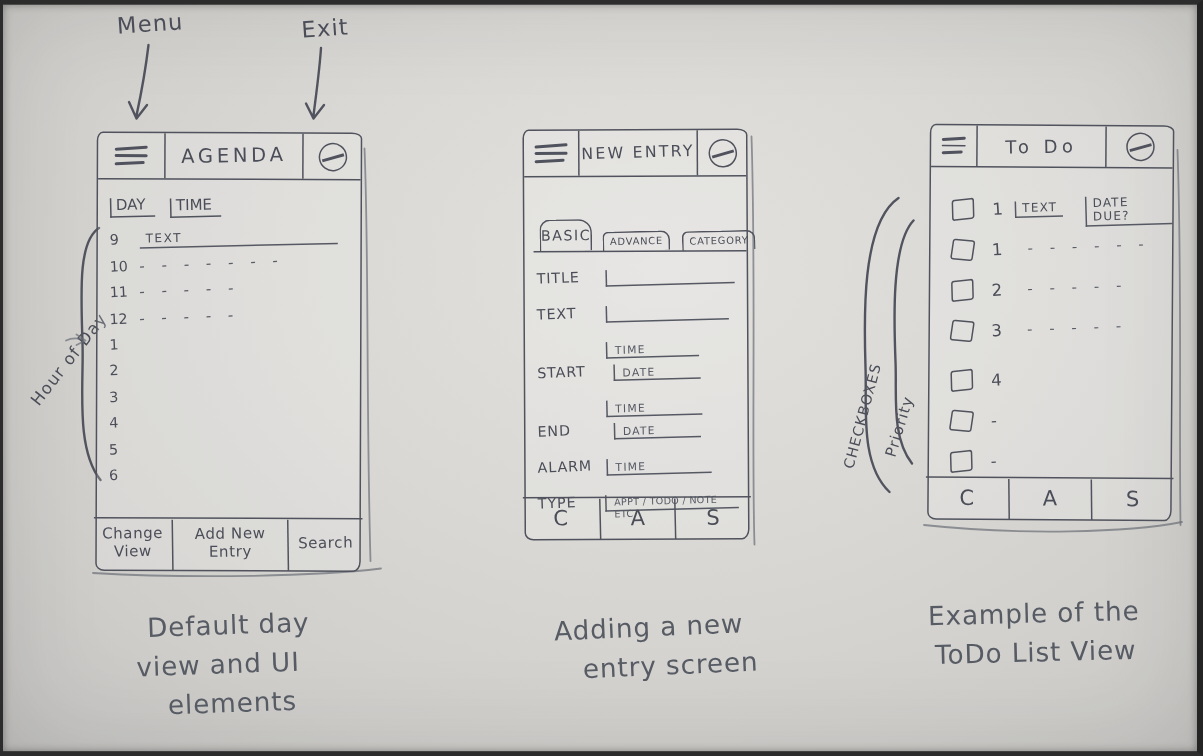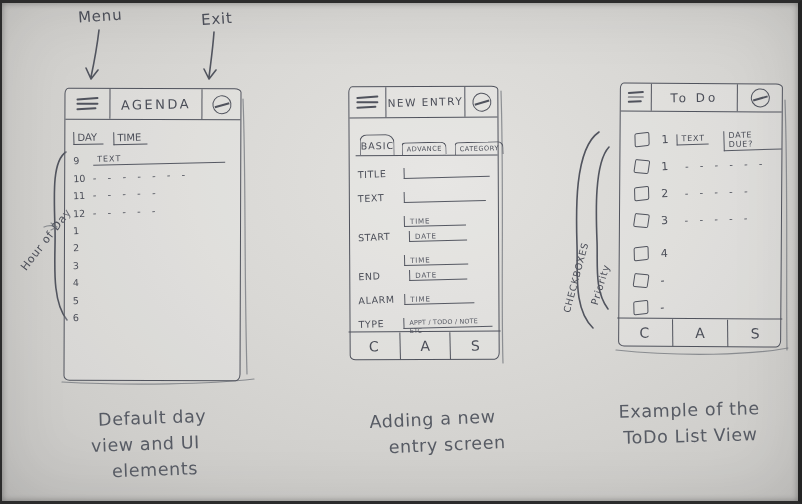--- a/index.html
+++ b/index.html
@@ -50,21 +50,21 @@
                padding:0 6px 1px 3px; transform:rotate(-1.5deg); }
   .arow{ display:flex; align-items:flex-end; height:17.4px; padding-left:8px; }
   .hour{ width:20px; font-size:9.5px; transform:rotate(-3deg); }
   .textline{ font-size:8px; letter-spacing:1px; border-bottom:1.3px solid #565963;
              width:128px; padding:0 0 1px 4px; transform:rotate(-1.5deg);
              transform-origin:left bottom; }
   .dashline{ font-size:10px; letter-spacing:4px; color:#5a5d66; white-space:nowrap;
              transform:rotate(-2.5deg); transform-origin:left bottom; }
 
   
-  .tabs{ display:flex; align-items:flex-end; gap:7px; margin:16px 0 0 6px;
+  .tabs{ display:flex; align-items:flex-end; gap:7px; margin:28px 0 0 6px;
          border-bottom:1.6px solid #50535d; padding:0 4px; }
   .tab{ border:1.5px solid #50535d; border-bottom:none; display:flex; align-items:center;
         justify-content:center; box-sizing:border-box; }
   .tab.big{ width:56px; height:21px; font-size:9.5px; border-radius:7px 9px 0 0;
             letter-spacing:1px; transform:rotate(-0.5deg); }
   .tab.small{ height:13px; font-size:6.6px; border-radius:4px 6px 0 0; letter-spacing:0.5px;
               padding:0 4px; transform:rotate(-1deg); }
   .fields{ padding:12px 6px 0 8px; }
   .frow{ display:flex; align-items:flex-end; margin-bottom:13px; }
   .flabel{ width:46px; font-size:9.5px; letter-spacing:0.6px; transform:rotate(-2deg); }
@@ -169,20 +169,25 @@
       <div class="arow">
         <span class="hour">4</span>
       </div>
       <div class="arow">
         <span class="hour">5</span>
       </div>
       <div class="arow">
         <span class="hour">6</span>
       </div>
     </div>
+    <div class="footerbar" style="height:34px;">
+      <div class="fbtn hw" style="width:29%;">Change View</div>
+      <div class="fbtn hw" style="width:43%;">Add New Entry</div>
+      <div class="fbtn hw" style="width:28%;">Search</div>
+    </div>
   </div>
 
   <div class="screen" style="left:347px; top:83px; width:150px; height:274px; transform:rotate(-0.3deg);">
     <div class="shead" style="height:30px;">
       <div class="hcell lcell" style="width:36px;">
         <span class="hamb">
             <i></i>
             <i></i>
             <i></i>
           </span>

